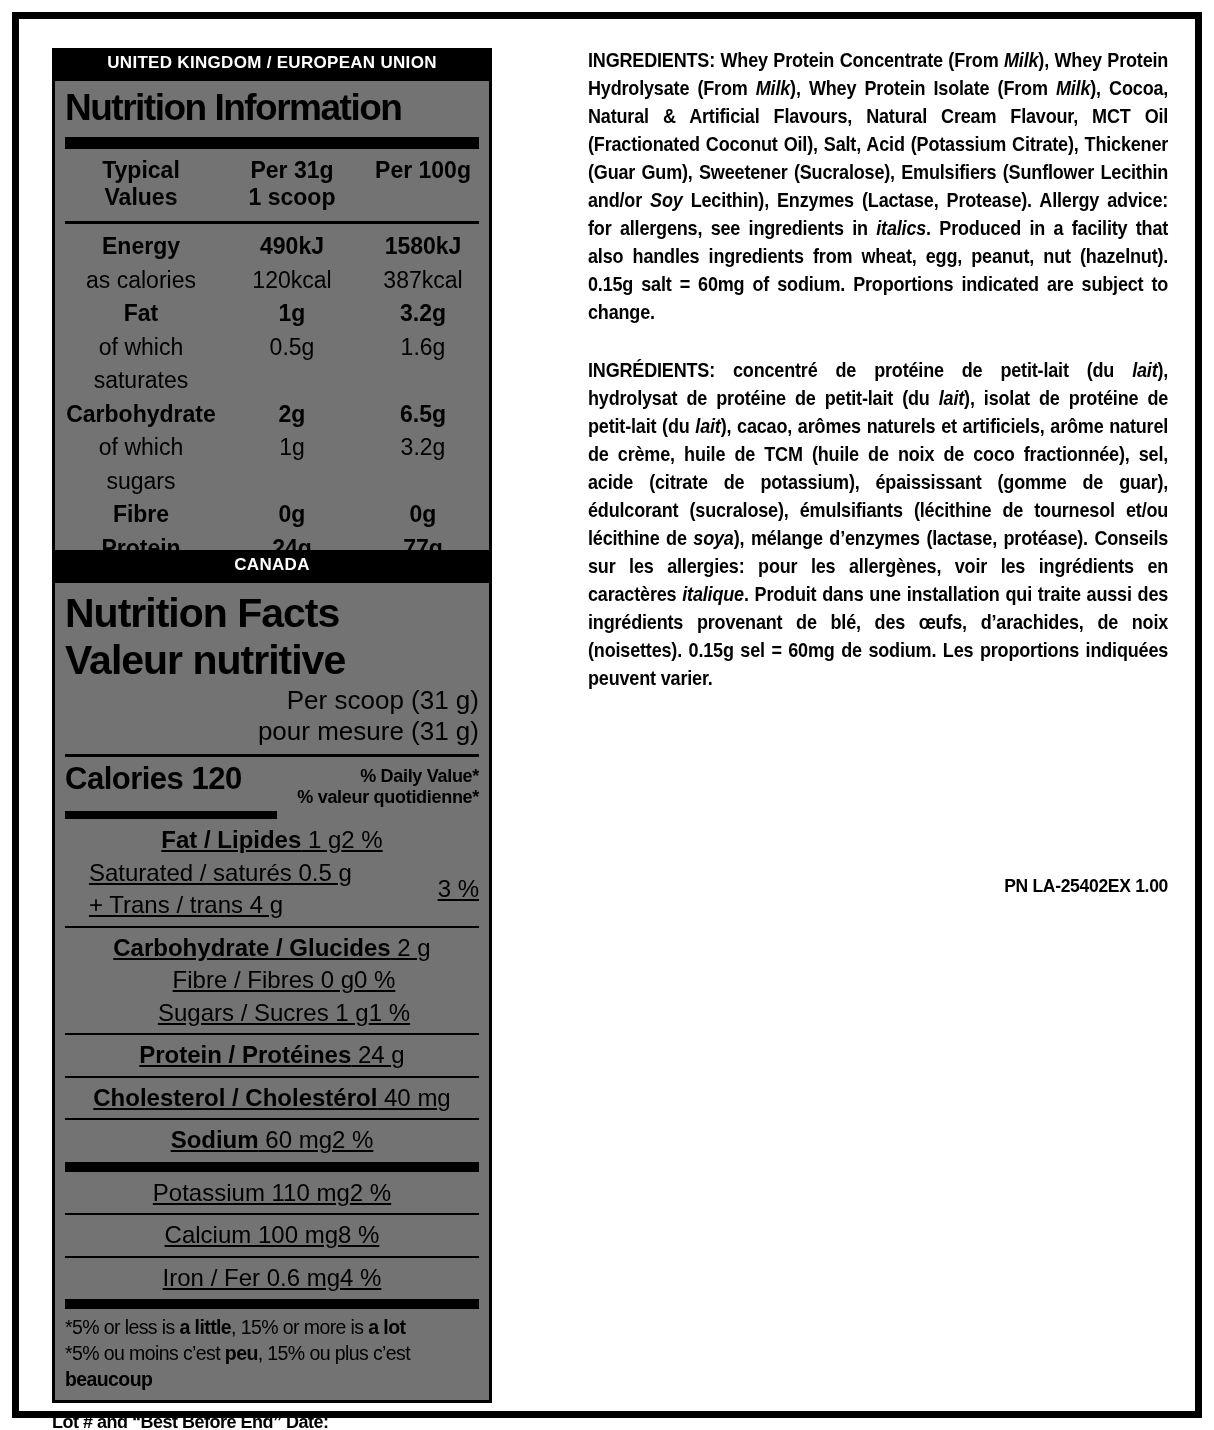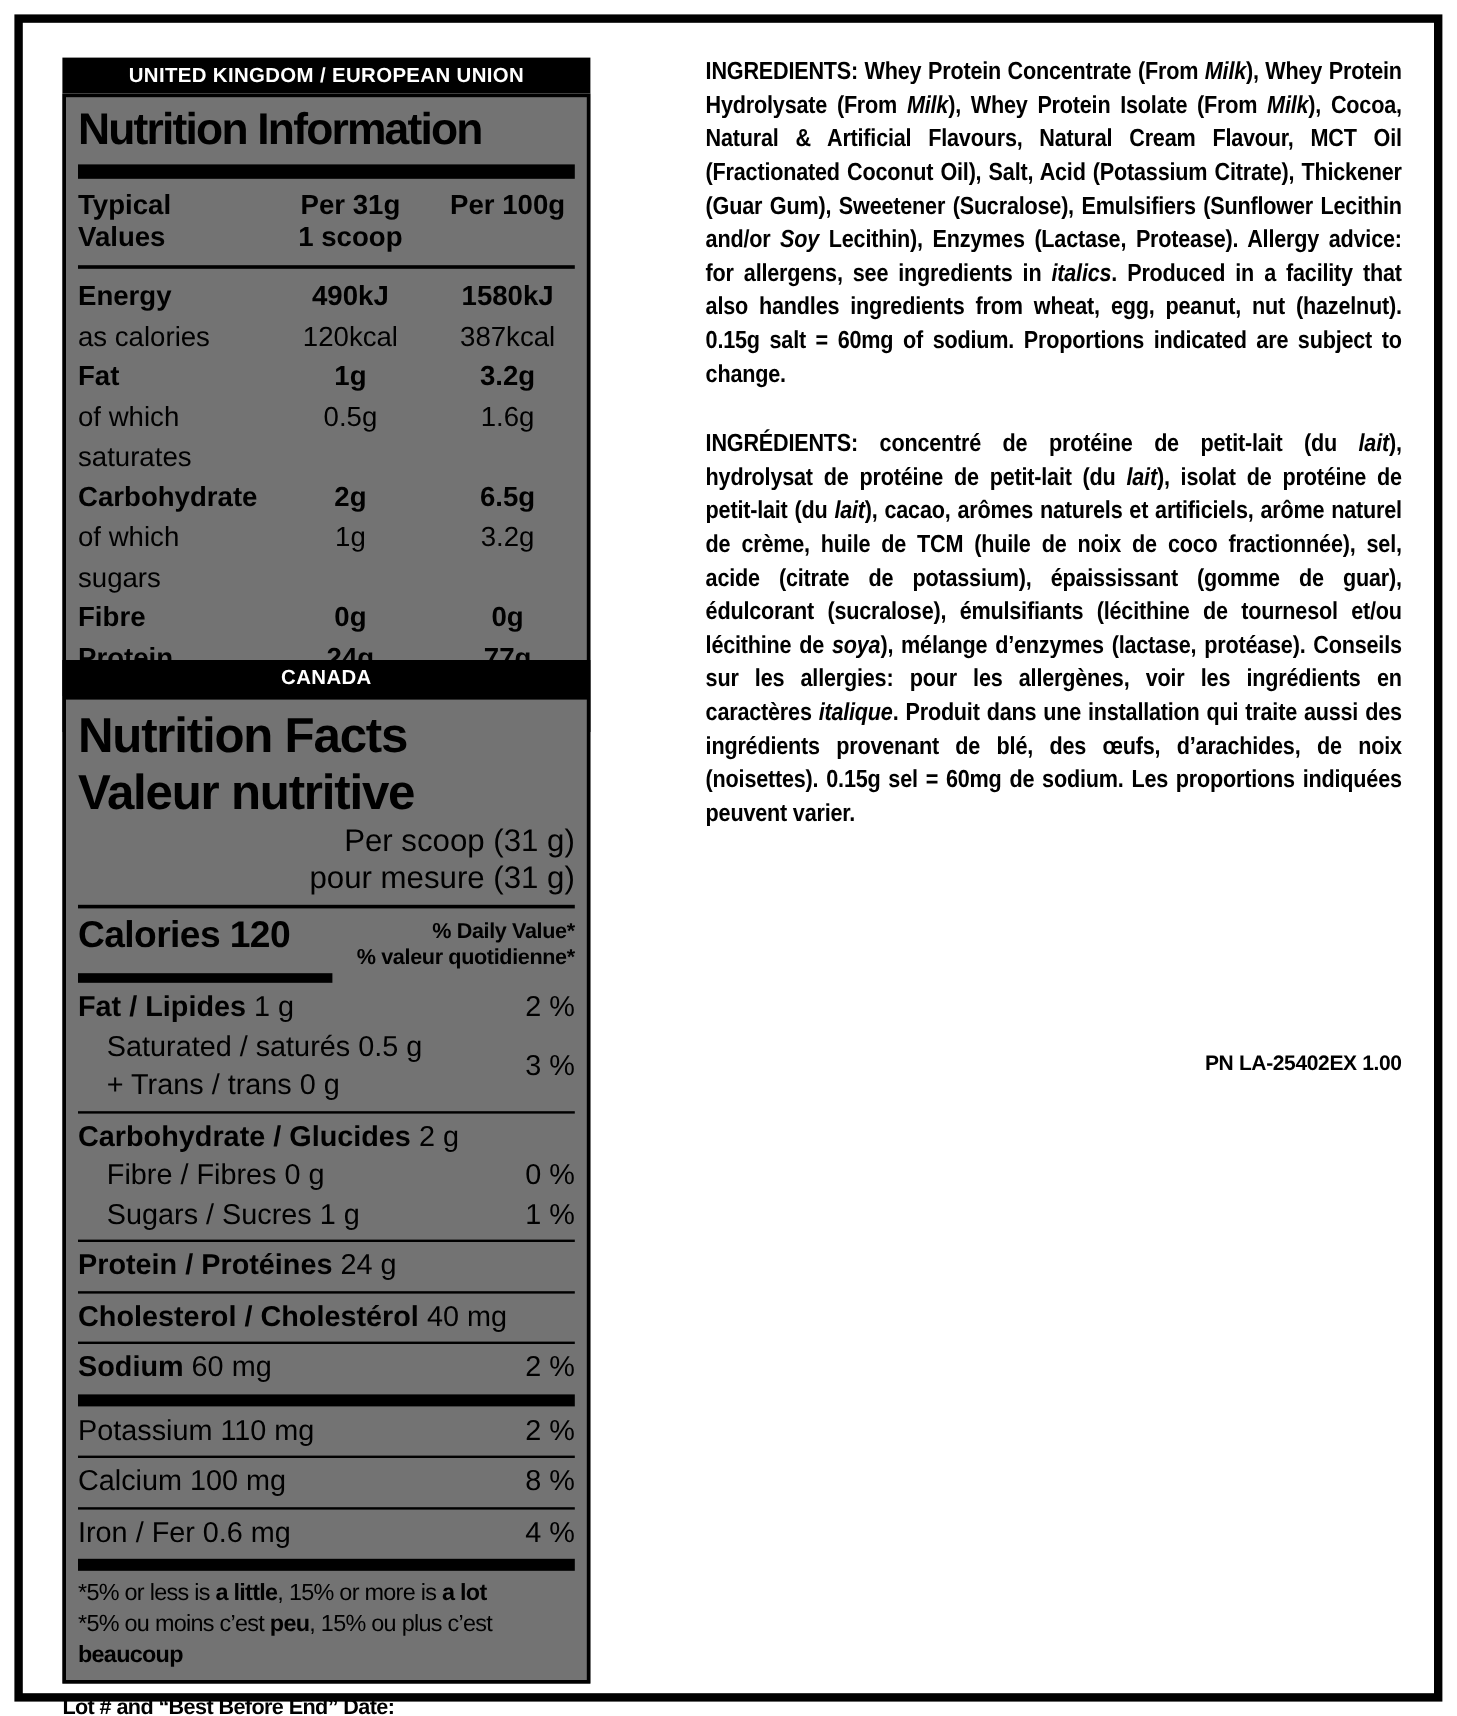--- a/index.html
+++ b/index.html
@@ -27,38 +27,38 @@
     letter-spacing: 0.3px;
   }
   .pbox {
     border: 3px solid #000; background: #737373;
     padding: 4px 10px 8px; box-sizing: border-box;
   }
   
   .uk-title { font-size: 37px; font-weight: bold; letter-spacing: -1.5px; margin: 2px 0 8px; }
   .thickbar { height: 12px; background: #000; }
   .row { display: flex; align-items: baseline; }
-  .c1 { flex: 1; text-align: left; }
+  .c1 { flex: 1; text-align: center; }
   .c2 { width: 150px; text-align: center; }
   .c3 { width: 112px; text-align: center; }
   .uk-table { font-size: 23px; }
   .uk-head { padding: 8px 0 2px; font-weight: bold; align-items: flex-start; }
   .uk-head .c2 span { display: block; }
   .uk-rule { border-top: 3px solid #000; margin: 8px 0 6px; }
   .uk-row { line-height: 33.5px; }
   .b { font-weight: bold; }
   
   .ca-title { font-size: 41px; font-weight: bold; letter-spacing: -1px; line-height: 45px; margin: 4px 0 2px; }
   .serving { font-size: 26px; line-height: 31px; text-align: right; }
   .rule3 { border-top: 3px solid #000; margin: 7px 0 4px; }
   .cal-row { display: flex; justify-content: space-between; align-items: flex-start; }
   .cal-label { font-size: 31px; font-weight: bold; letter-spacing: -0.5px; line-height: 36px; }
   .dv-head { text-align: right; font-size: 18px; font-weight: bold; line-height: 21px; padding-top: 5px; letter-spacing: -0.3px; }
   .cal-bar { width: 212px; height: 8px; background: #000; margin: 3px 0 5px; }
-  .ca-row { display: flex; justify-content: space-between; font-size: 24px; line-height: 32.5px; }
+  .ca-row { display: flex; justify-content: center; font-size: 24px; line-height: 32.5px; text-decoration: underline; }
   .ca-grp { display: flex; justify-content: space-between; align-items: center; }
   .ind { padding-left: 24px; }
   .hr { border-top: 2px solid #000; margin: 4px 0; }
   .bar { height: 10px; background: #000; margin: 5px 0; }
   .fn { font-size: 19.5px; line-height: 26px; letter-spacing: -0.6px; margin-top: 3px; }
   .lot { margin-top: 8px; font-weight: bold; font-size: 18px; line-height: 23px; letter-spacing: -0.5px; }
   
   .rightcol { position: absolute; left: 588px; top: 46px; width: 580px; height: 1300px; }
   .ing-wrap { width: 660px; transform: scaleX(0.879); transform-origin: 0 0; }
   .ing {
@@ -157,21 +157,21 @@
     </div>
     <div class="cal-bar"></div>
 
     <div class="ca-row">
       <span><span class="bd">Fat / Lipides</span><span> 1 g</span></span>
       <span>2 %</span>
     </div>
     <div class="ca-grp">
       <span>
         <span class="ca-row ind" style="display:block;">Saturated / saturés 0.5 g</span>
-        <span class="ca-row ind" style="display:block;">+ Trans / trans 0 g</span>
+        <span class="ca-row ind" style="display:block;">+ Trans / trans 4 g</span>
       </span>
       <span class="ca-row">3 %</span>
     </div>
     <div class="hr"></div>
 
     <div class="ca-row">
       <span><span class="bd">Carbohydrate / Glucides</span><span> 2 g</span></span>
     </div>
     <div class="ca-row">
       <span class="ind">Fibre / Fibres 0 g</span>

